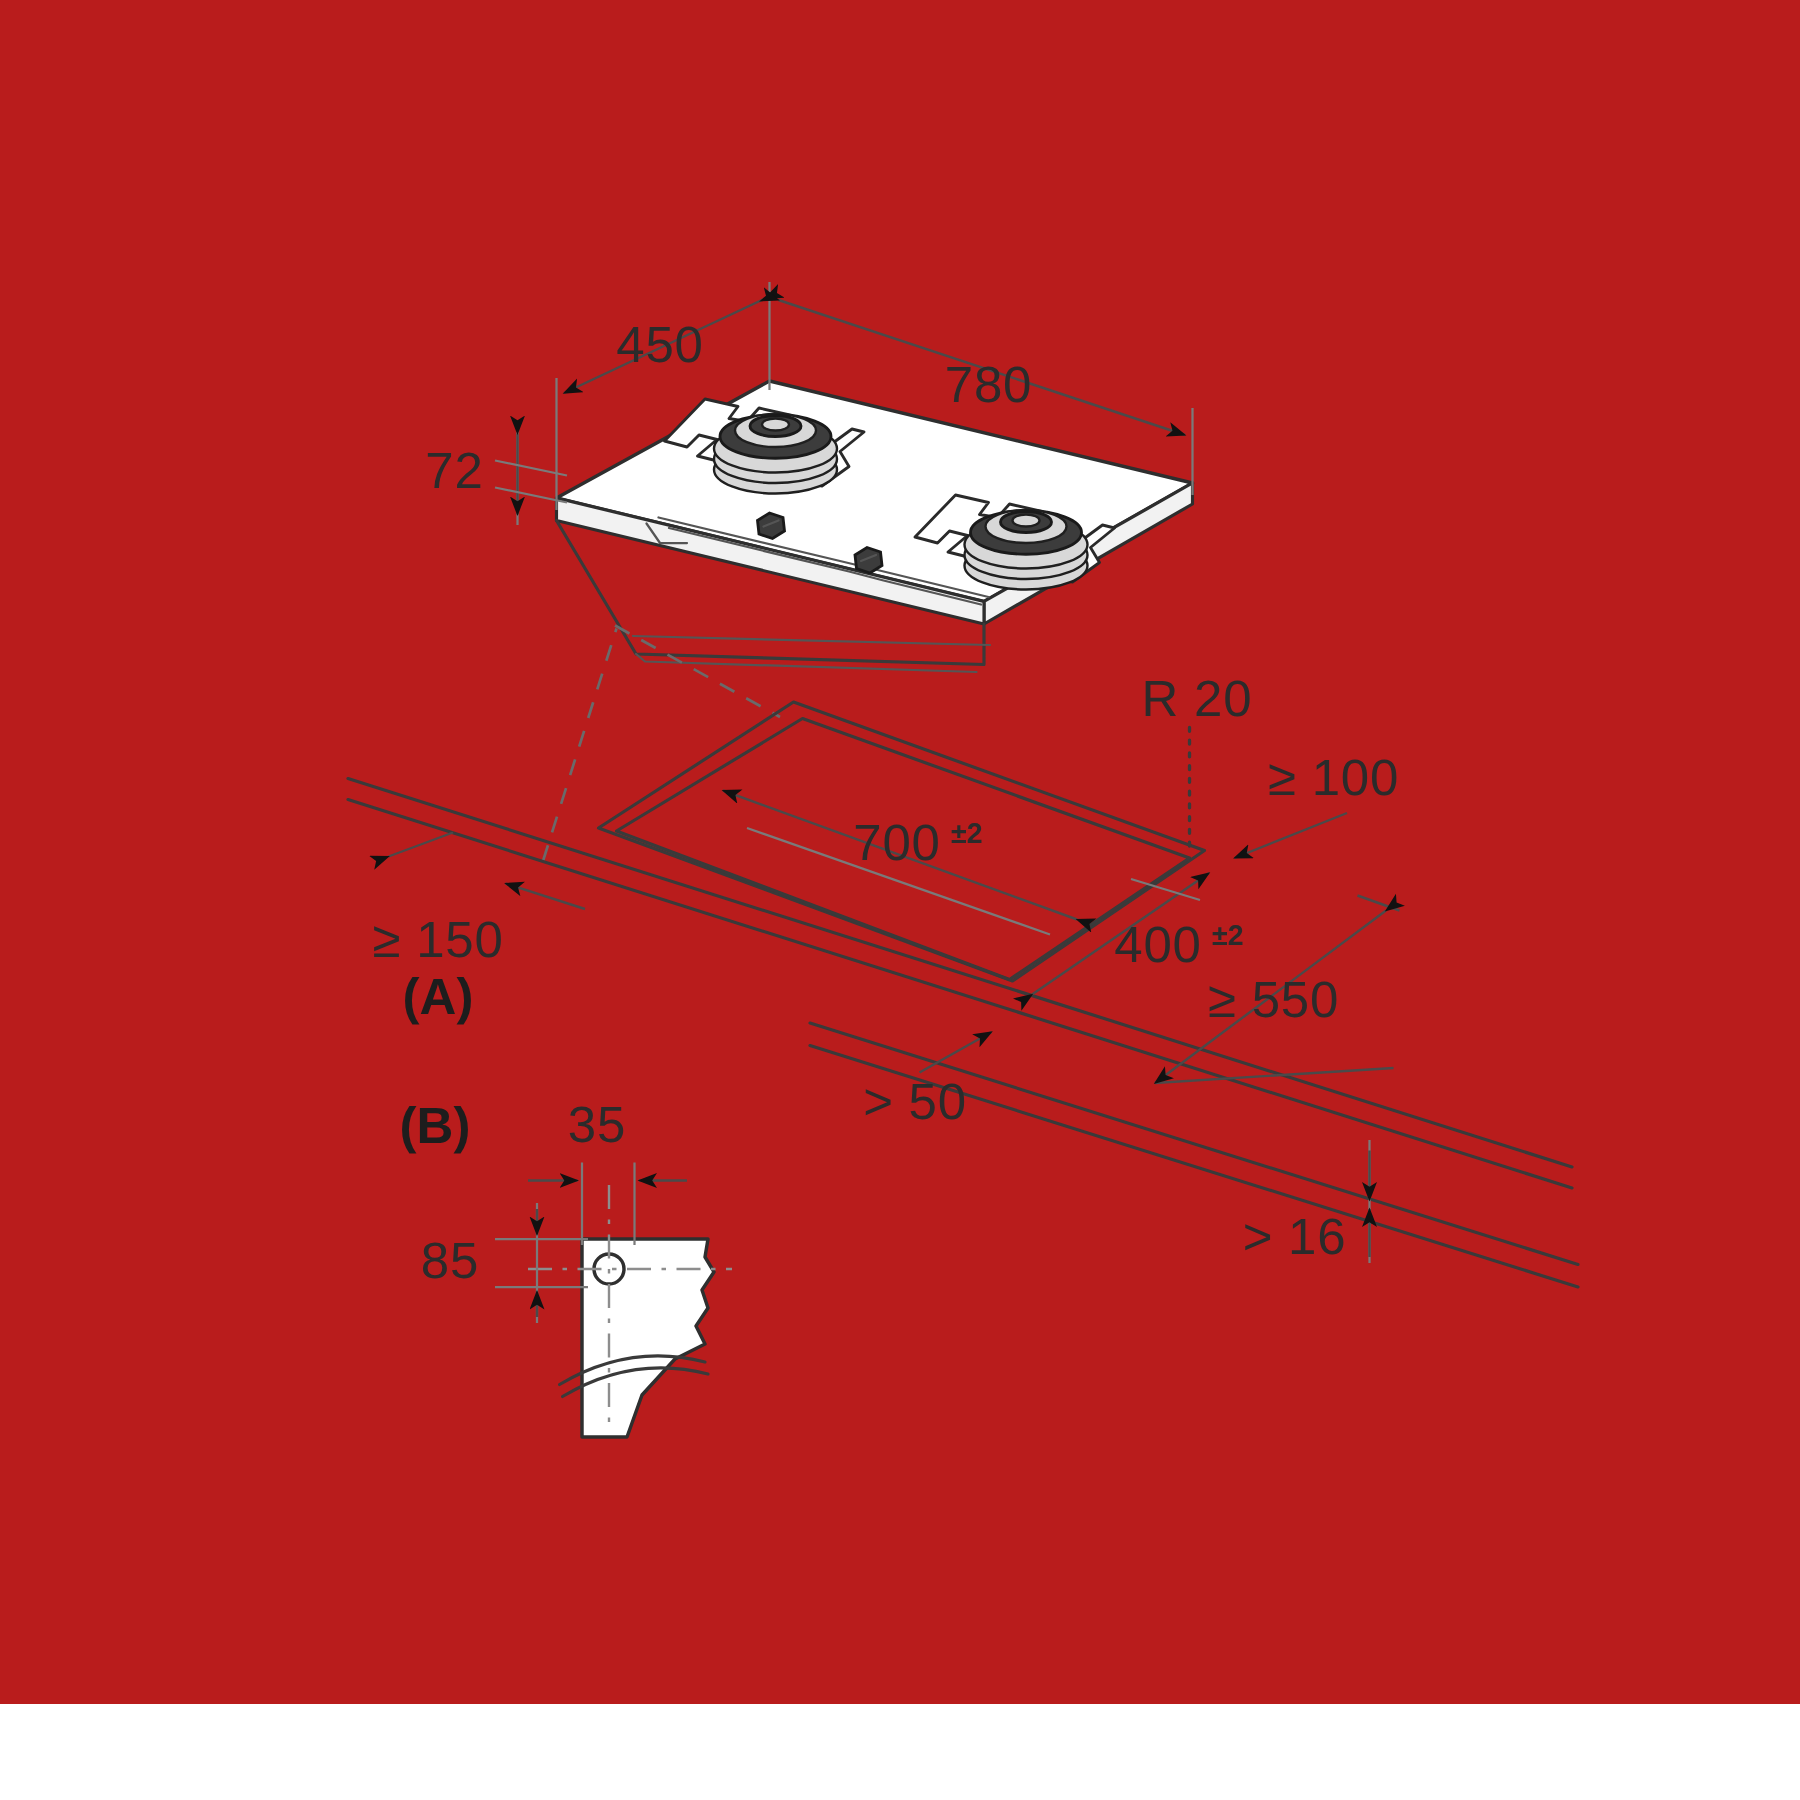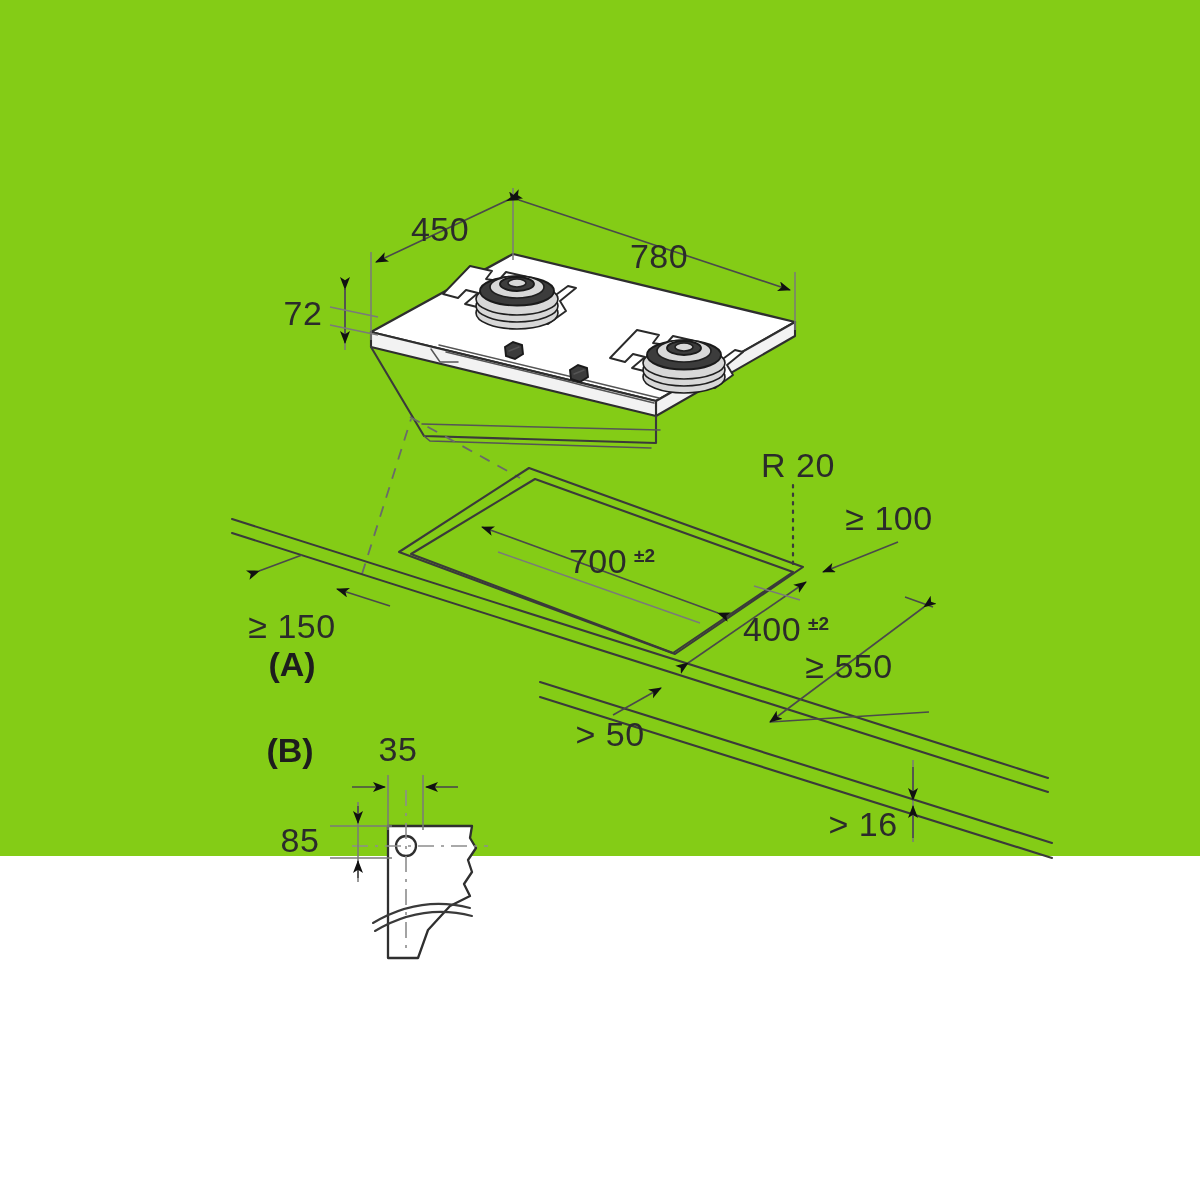--- a/index.html
+++ b/index.html
@@ -9,22 +9,22 @@
   }
   body {
     width: 1200px;
     height: 1200px;
     font-family: "Liberation Sans", sans-serif;
     overflow: hidden;
   }
   #stage {
     position: relative;
     width: 1200px;
-    height: 856px;
-    background: #84cc16;
+    height: 1136px;
+    background: #b91c1c;
   }
   #drawing {
     position: absolute;
     left: 0;
     top: 0;
     width: 1200px;
     height: 1200px;
   }
   .dimtext {
     font-family: "Liberation Sans", sans-serif;

